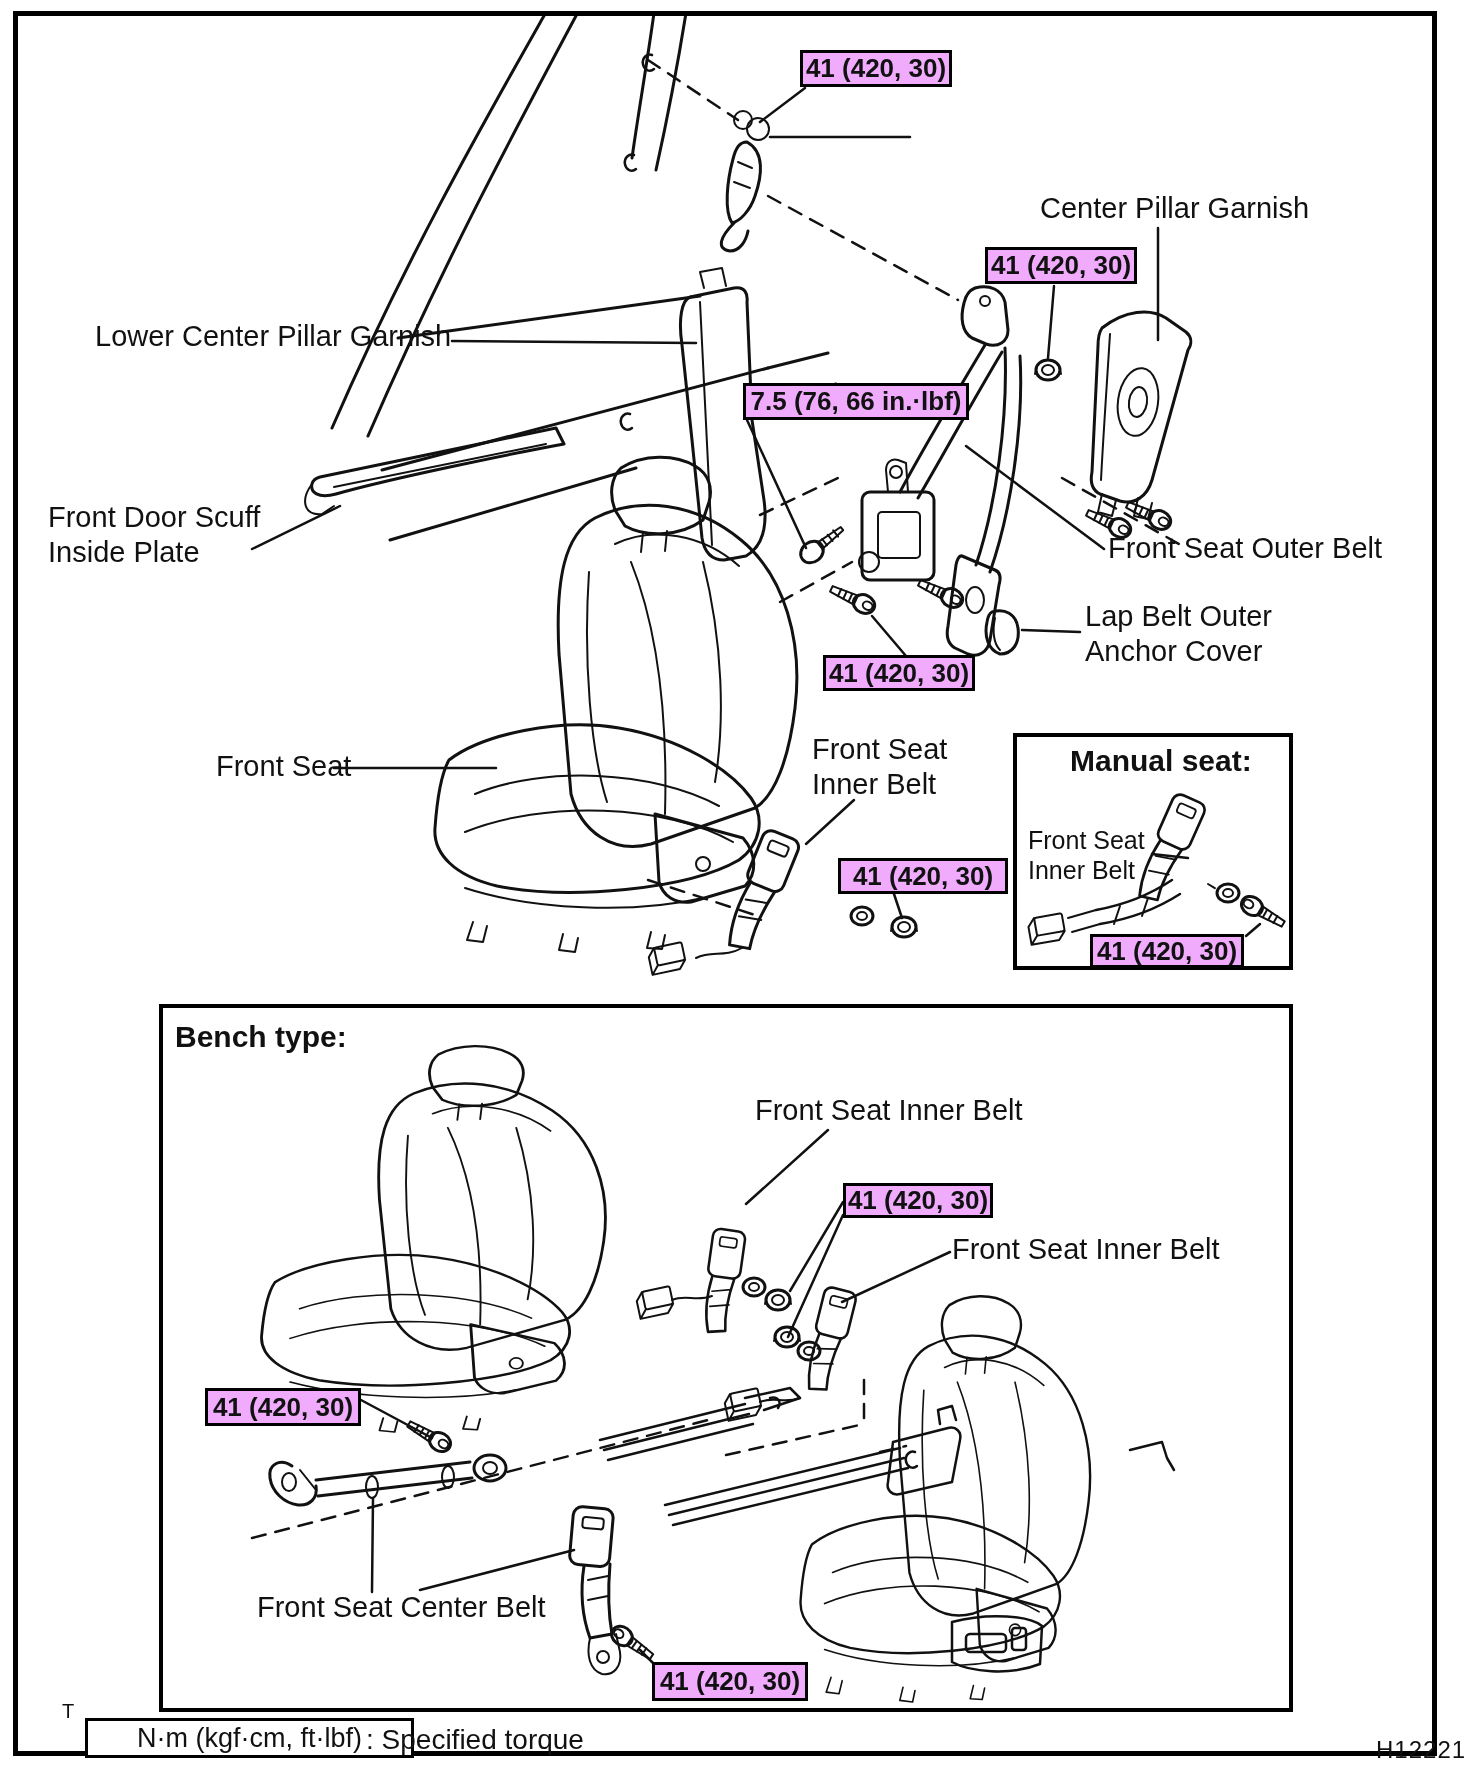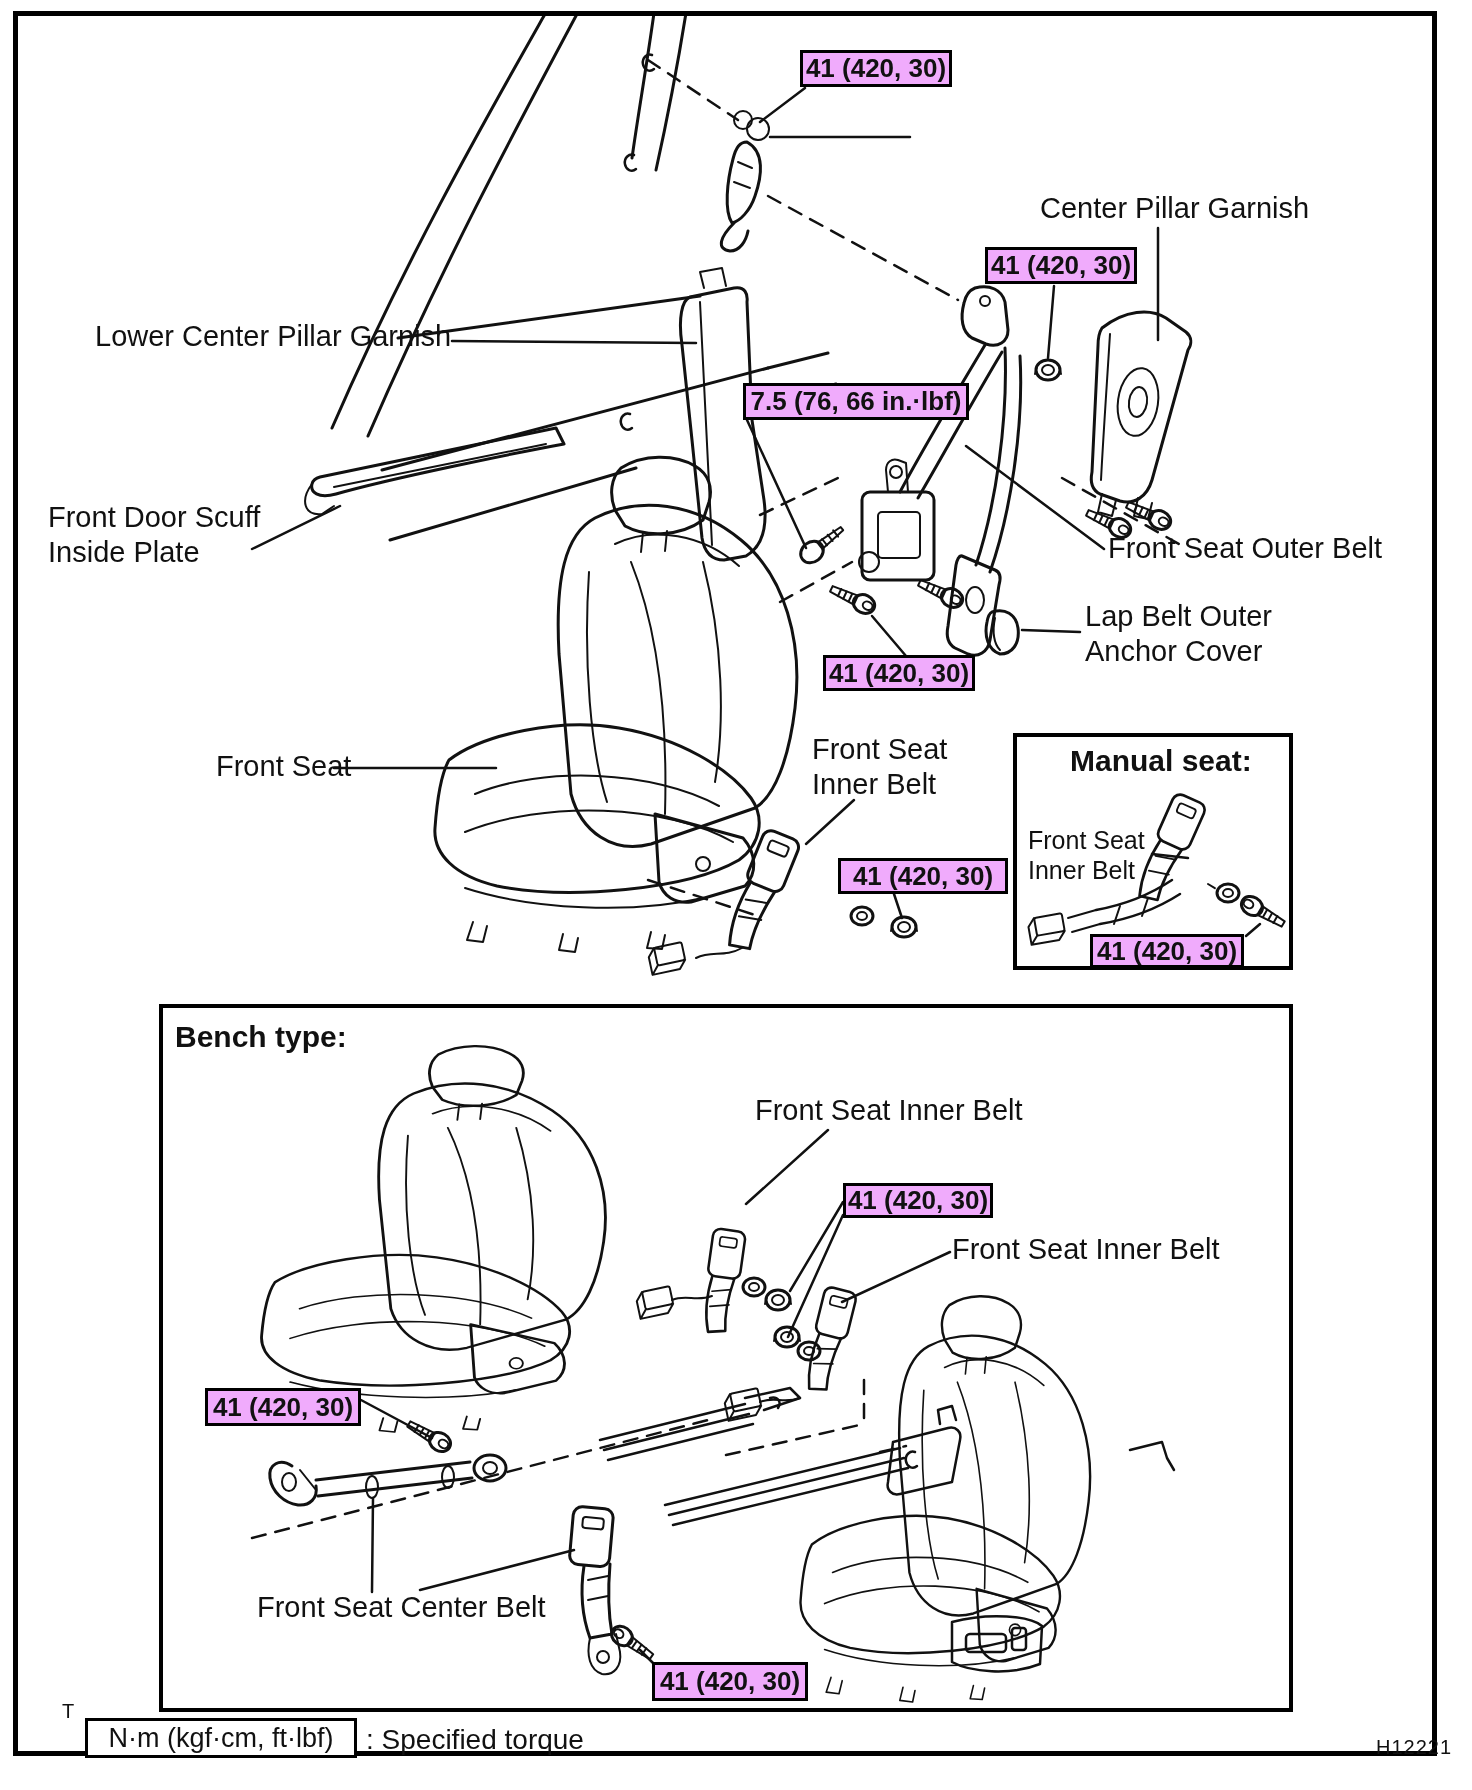--- a/index.html
+++ b/index.html
@@ -8,21 +8,21 @@
   #art{position:absolute;left:0;top:0;}
   .border{position:absolute;left:13px;top:11px;width:1424px;height:1745px;border:5px solid #000;box-sizing:border-box;}
   .secbox{position:absolute;border:4px solid #000;box-sizing:border-box;background:transparent;}
   .tq{position:absolute;border:3px solid #000;box-sizing:border-box;display:flex;align-items:center;justify-content:center;
       font-weight:bold;font-size:26px;background:#f0abfc;white-space:nowrap;}
   .lbl{position:absolute;font-size:29px;white-space:nowrap;line-height:1.0;}
   .lbl.small{font-size:25px;}
   .title{position:absolute;font-weight:bold;font-size:30px;white-space:nowrap;}
   .legendbox{position:absolute;border:3px solid #000;box-sizing:border-box;display:flex;align-items:center;justify-content:center;
       font-size:27px;background:#fff;white-space:nowrap;}
-  .code{position:absolute;font-size:20px;letter-spacing:1px;}
+  .code{position:absolute;font-size:24px;letter-spacing:1px;}
   .tee{position:absolute;font-size:20px;}
 </style>
 </head>
 <body>
 
 <div id="page">
 
   <svg id="art" width="1472" height="1790" viewBox="0 0 1472 1790">
     <defs>
       <g id="bolt-g">
@@ -309,17 +309,17 @@
   <div class="title" style="left:1070px;top:744px;">Manual seat:</div>
   <div class="lbl small" style="left:1028px;top:828px;">Front Seat</div>
   <div class="lbl small" style="left:1028px;top:858px;">Inner Belt</div>
 
   <div class="title" style="left:175px;top:1020px;">Bench type:</div>
   <div class="lbl" style="left:755px;top:1096px;">Front Seat Inner Belt</div>
   <div class="lbl" style="left:952px;top:1235px;">Front Seat Inner Belt</div>
   <div class="lbl" style="left:229px;top:1593px;margin-left:28px;">Front Seat Center Belt</div>
 
   <div class="tee" style="left:62px;top:1700px;">T</div>
-  <div class="legendbox" style="left:85px;top:1718px;width:272px;height:40px;">N·m (kgf·cm, ft·lbf)</div>
+  <div class="legendbox" style="left:85px;top:1718px;width:329px;height:40px;">N·m (kgf·cm, ft·lbf)</div>
   <div class="lbl" style="left:366px;top:1726px;font-size:28px;">: Specified torque</div>
   <div class="code" style="left:1376px;top:1736px;">H12221</div>
 
 </div>
 
 </body></html>

